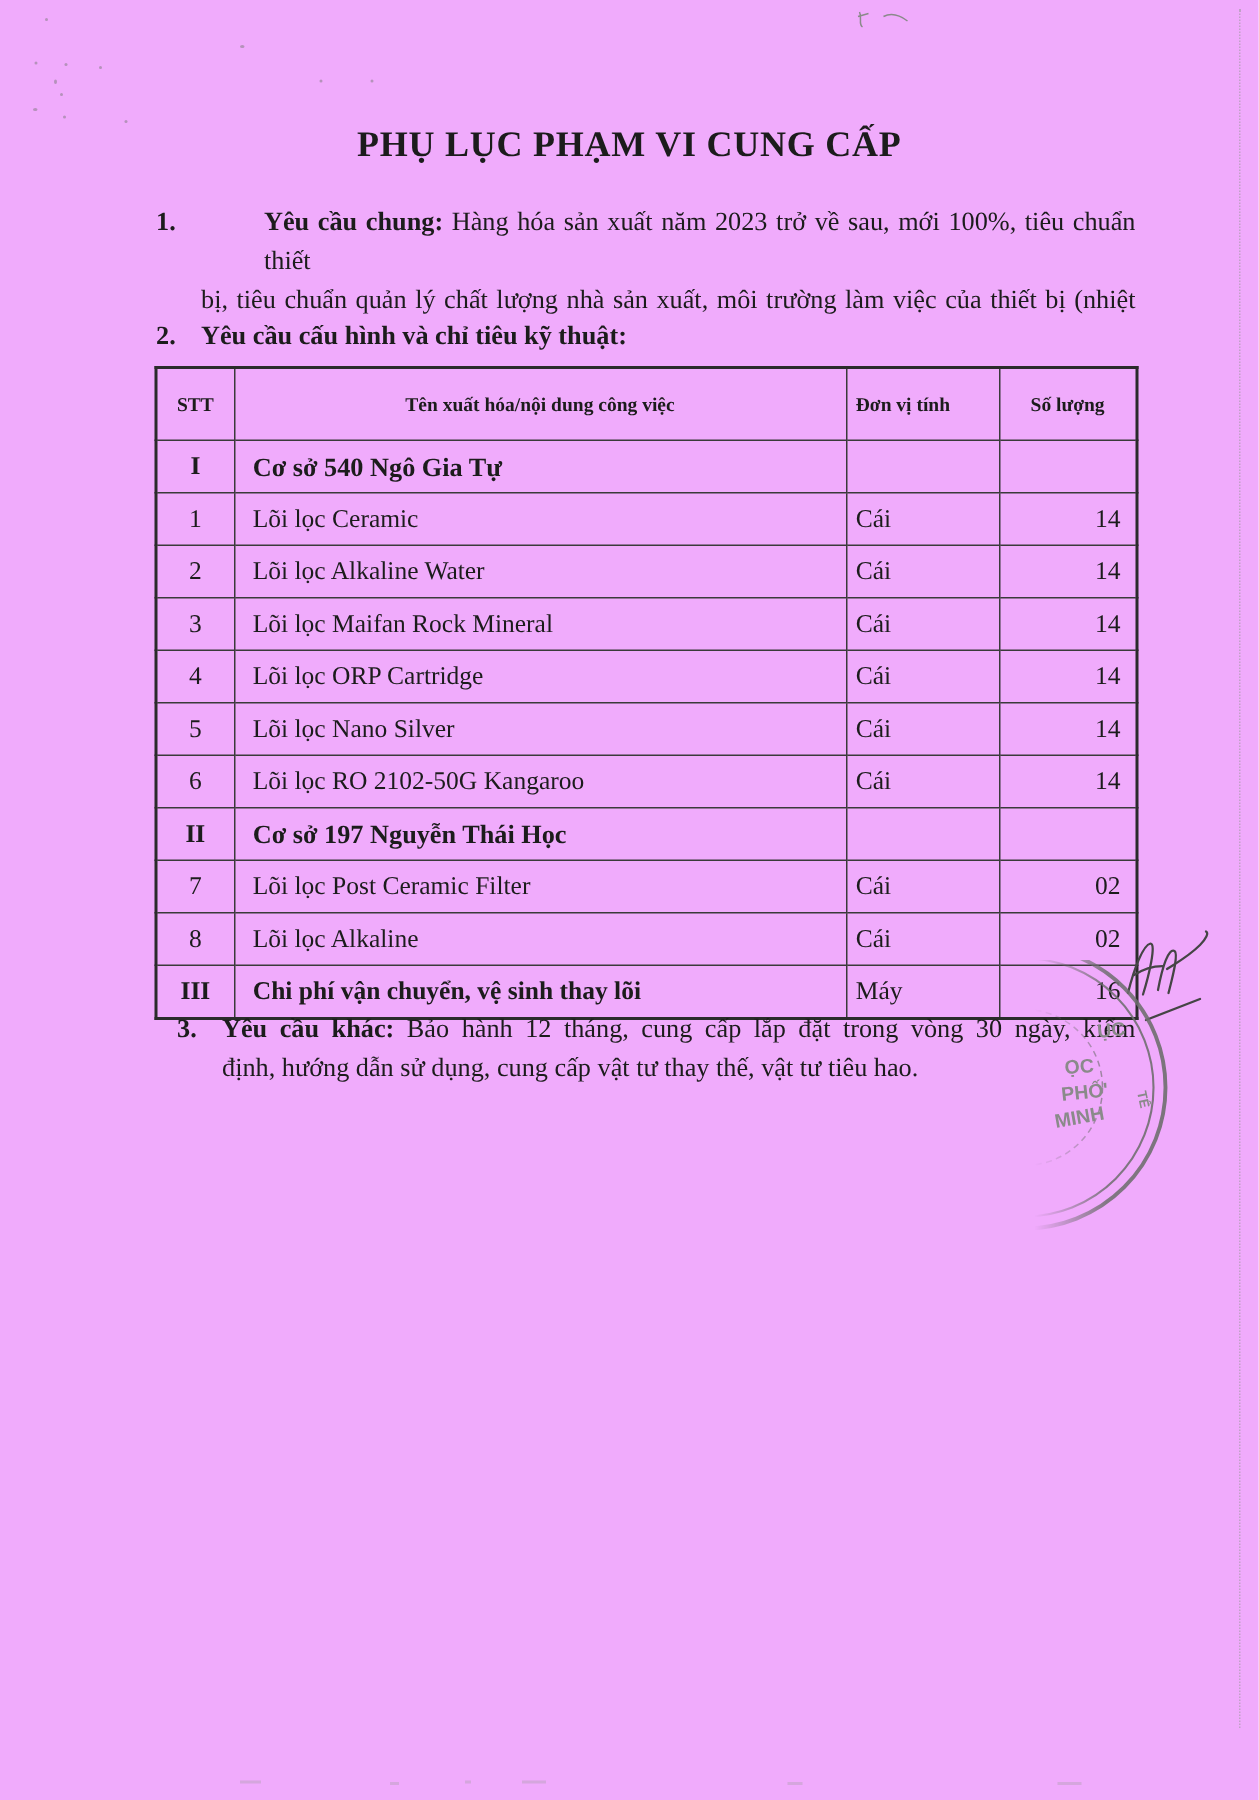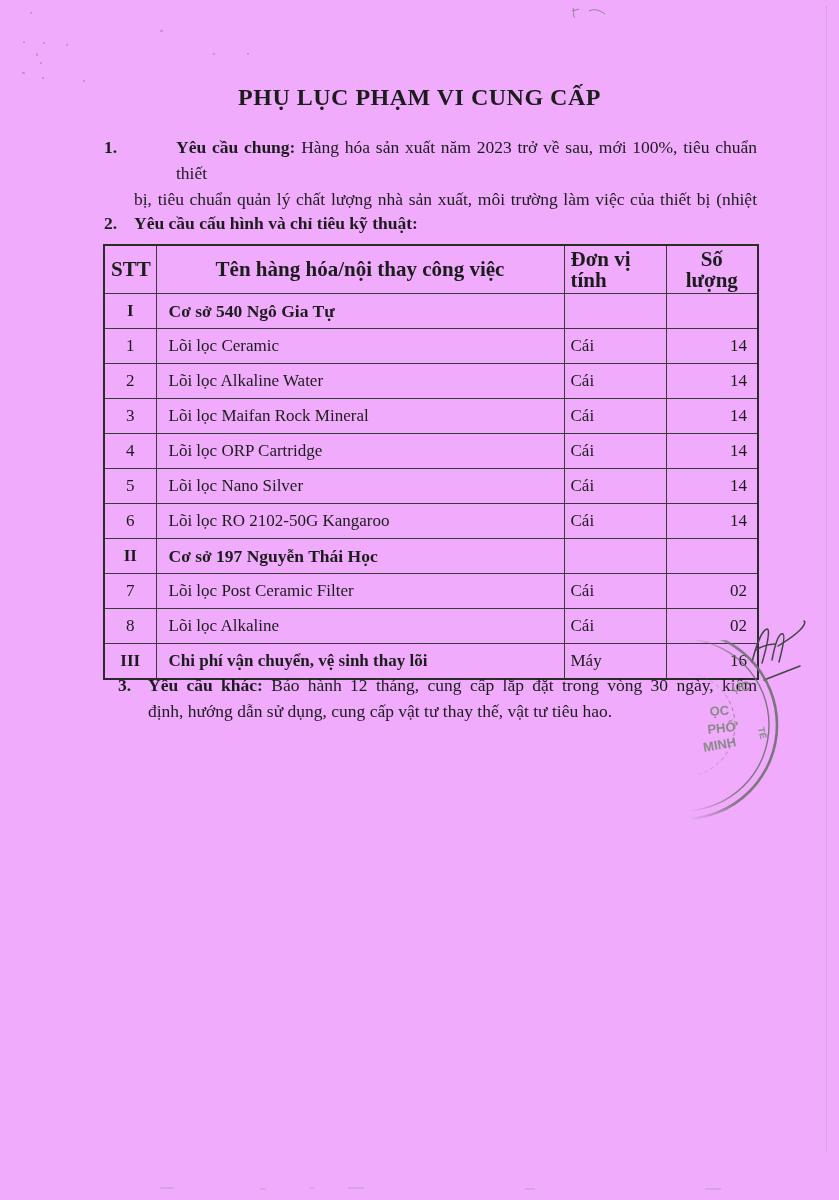--- a/index.html
+++ b/index.html
@@ -35,21 +35,21 @@
   .supply-table{
     position:absolute;left:103px;top:244px;
     border-collapse:collapse;table-layout:fixed;
     width:654px;font-size:17px;
     border:2px solid #2b2b2b;
   }
   .supply-table th,.supply-table td{
     border:1px solid #3a3a3a;
     padding:0 6px;overflow:hidden;white-space:nowrap;
   }
-  .supply-table th{height:47px;font-size:21px;white-space:normal;line-height:21px;}
+  .supply-table th{height:47px;font-size:13px;white-space:normal;line-height:21px;}
   .supply-table td{height:34px;}
   .col-stt{width:52px;text-align:center;}
   .col-name{width:408px;text-align:left;padding-left:12px !important;}
   .col-unit{width:102px;text-align:left;}
   .col-qty{width:92px;text-align:right;padding-right:10px !important;}
   tr.section td{font-weight:bold;}
   tr.section td.col-name{font-size:17.5px;}
 
   
   .stamp-svg{position:absolute;left:598px;top:640px;}
@@ -107,21 +107,21 @@
   <table class="supply-table">
     <colgroup>
       <col style="width:52px">
         <col style="width:408px">
         <col style="width:102px">
         <col style="width:92px">
     </colgroup>
     <thead>
       <tr>
         <th class="col-stt">STT</th>
-        <th class="col-name" style="text-align:center;padding-left:6px !important;">Tên hàng hóa/nội thay công việc</th>
+        <th class="col-name" style="text-align:center;padding-left:6px !important;">Tên xuất hóa/nội dung công việc</th>
         <th class="col-unit">Đơn vị tính</th>
         <th class="col-qty" style="text-align:center;padding-right:6px !important;font-family:Liberation Serif, serif;">Số lượng</th>
       </tr>
     </thead>
     <tbody>
       <tr class="section">
         <td class="col-stt">I</td>
         <td class="col-name">Cơ sở 540 Ngô Gia Tự</td>
         <td class="col-unit"></td>
         <td class="col-qty"></td>

